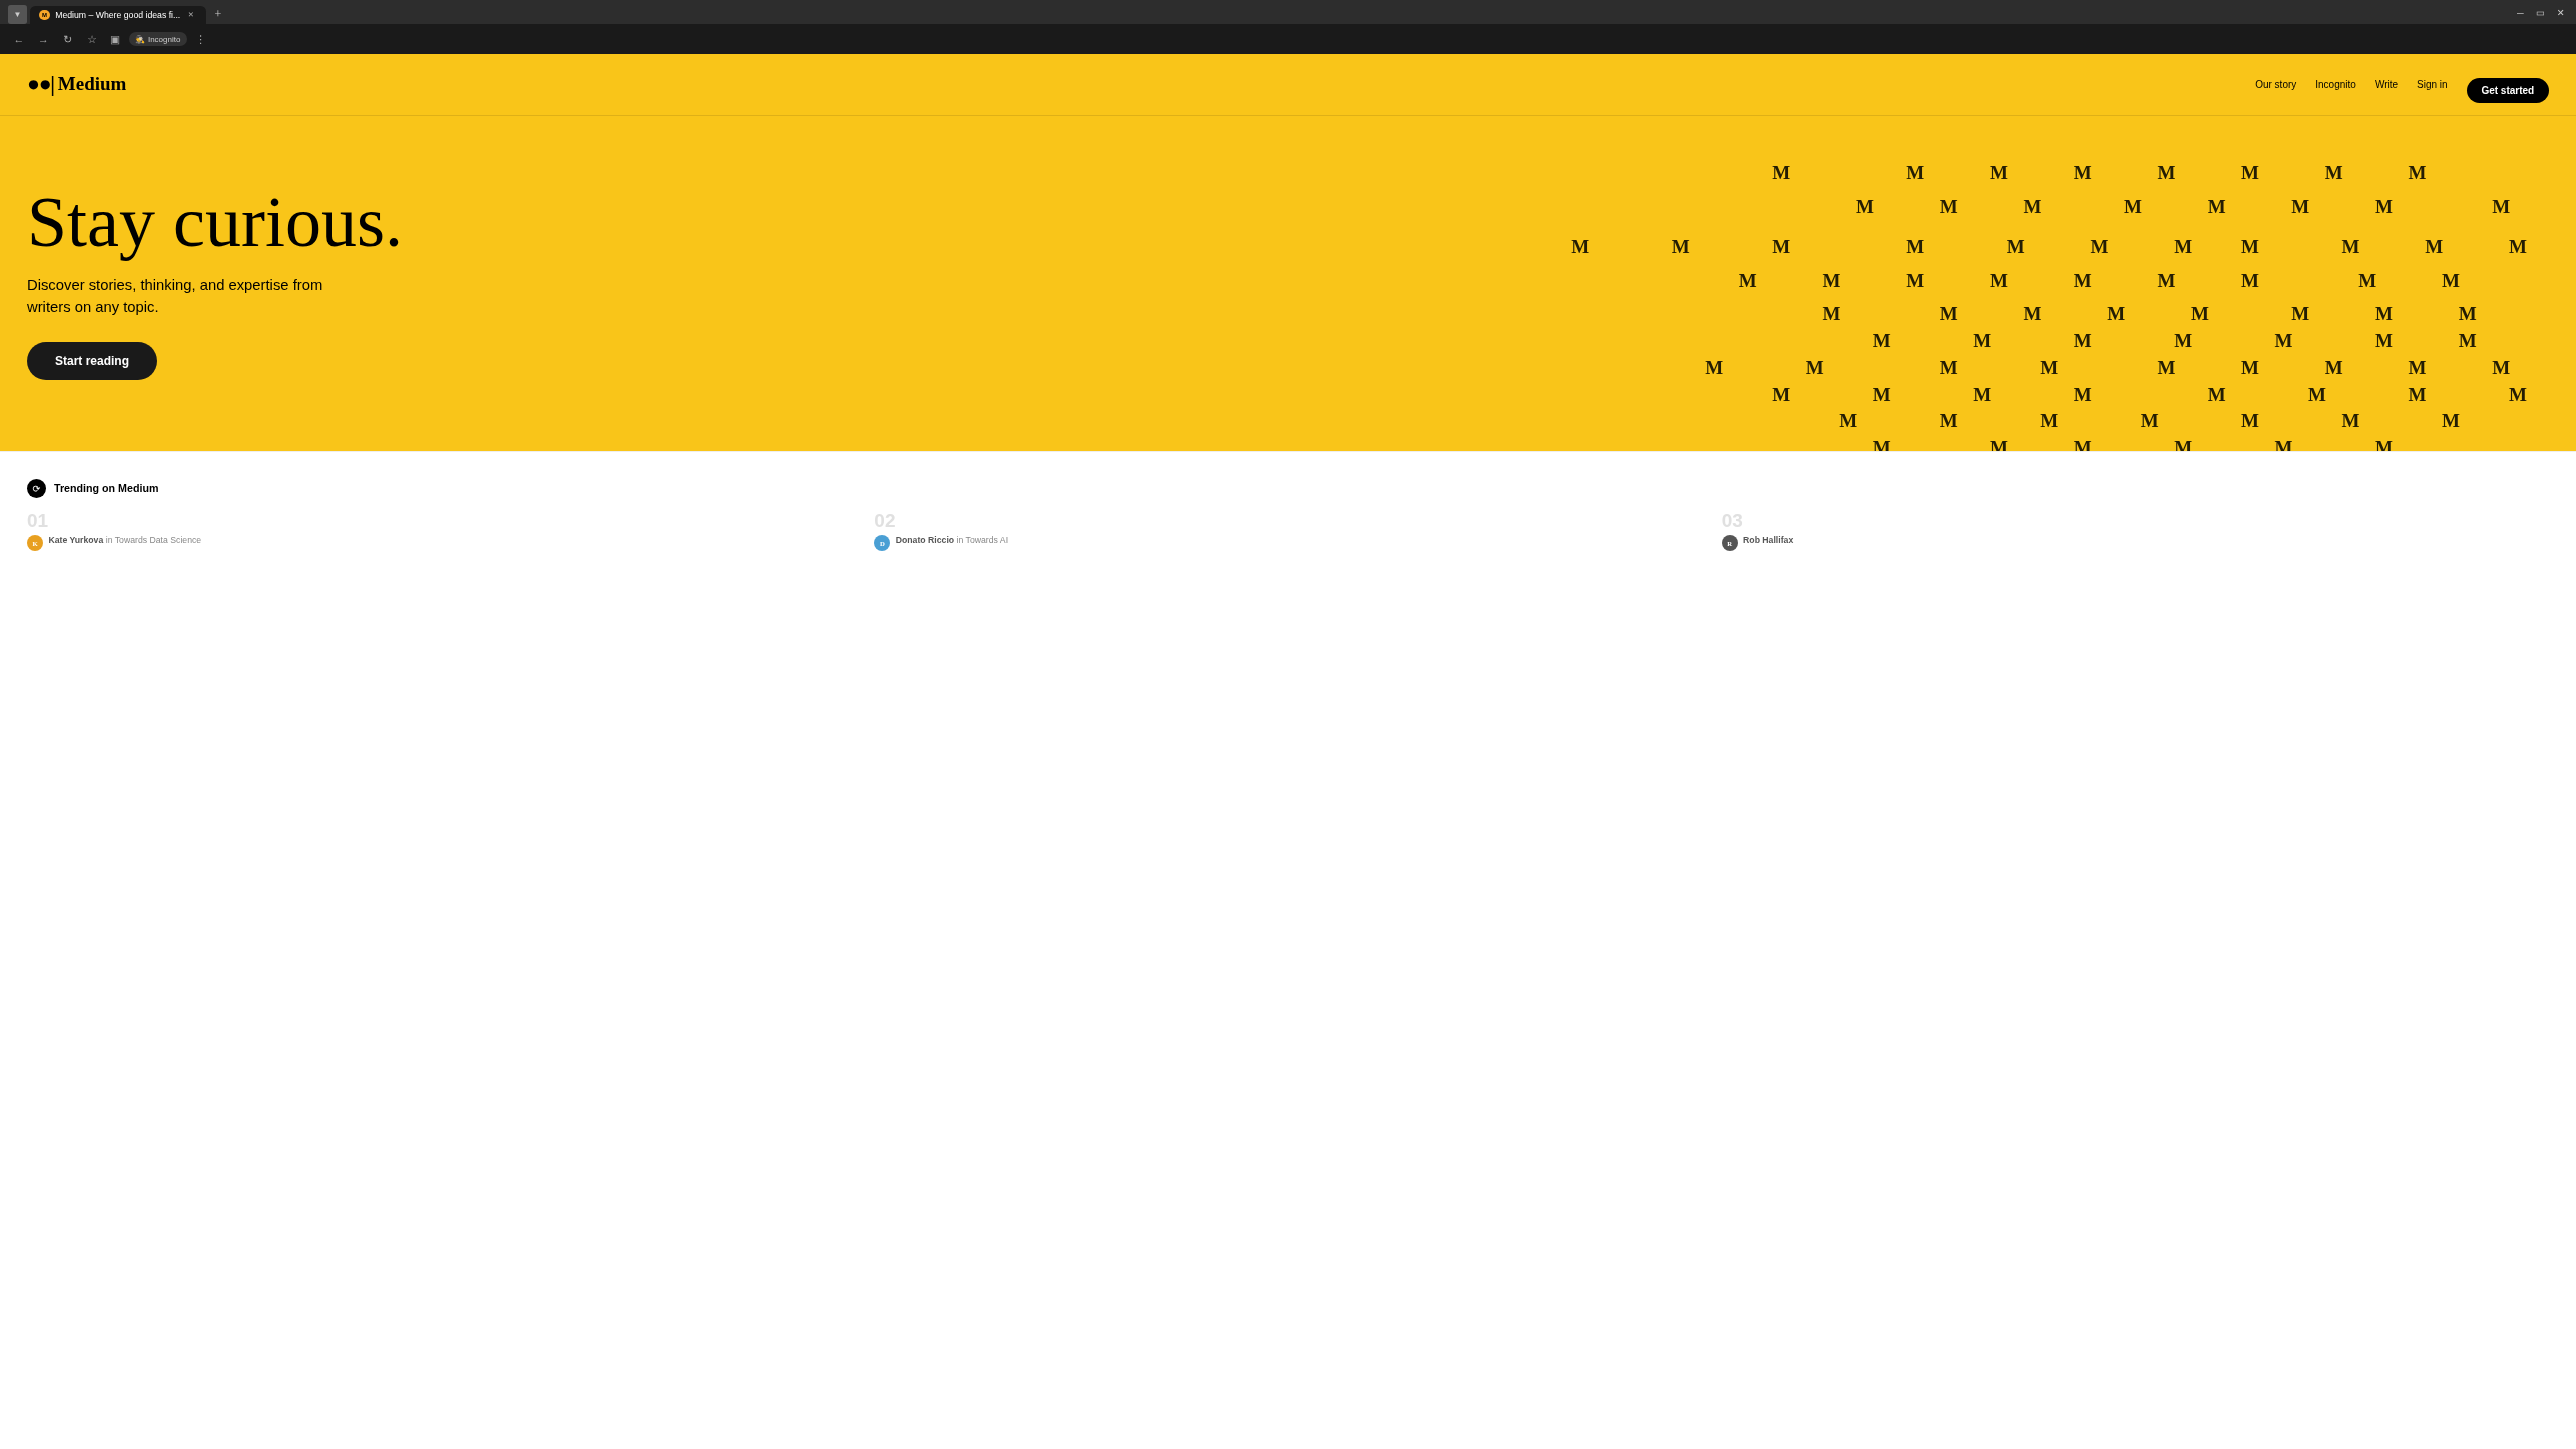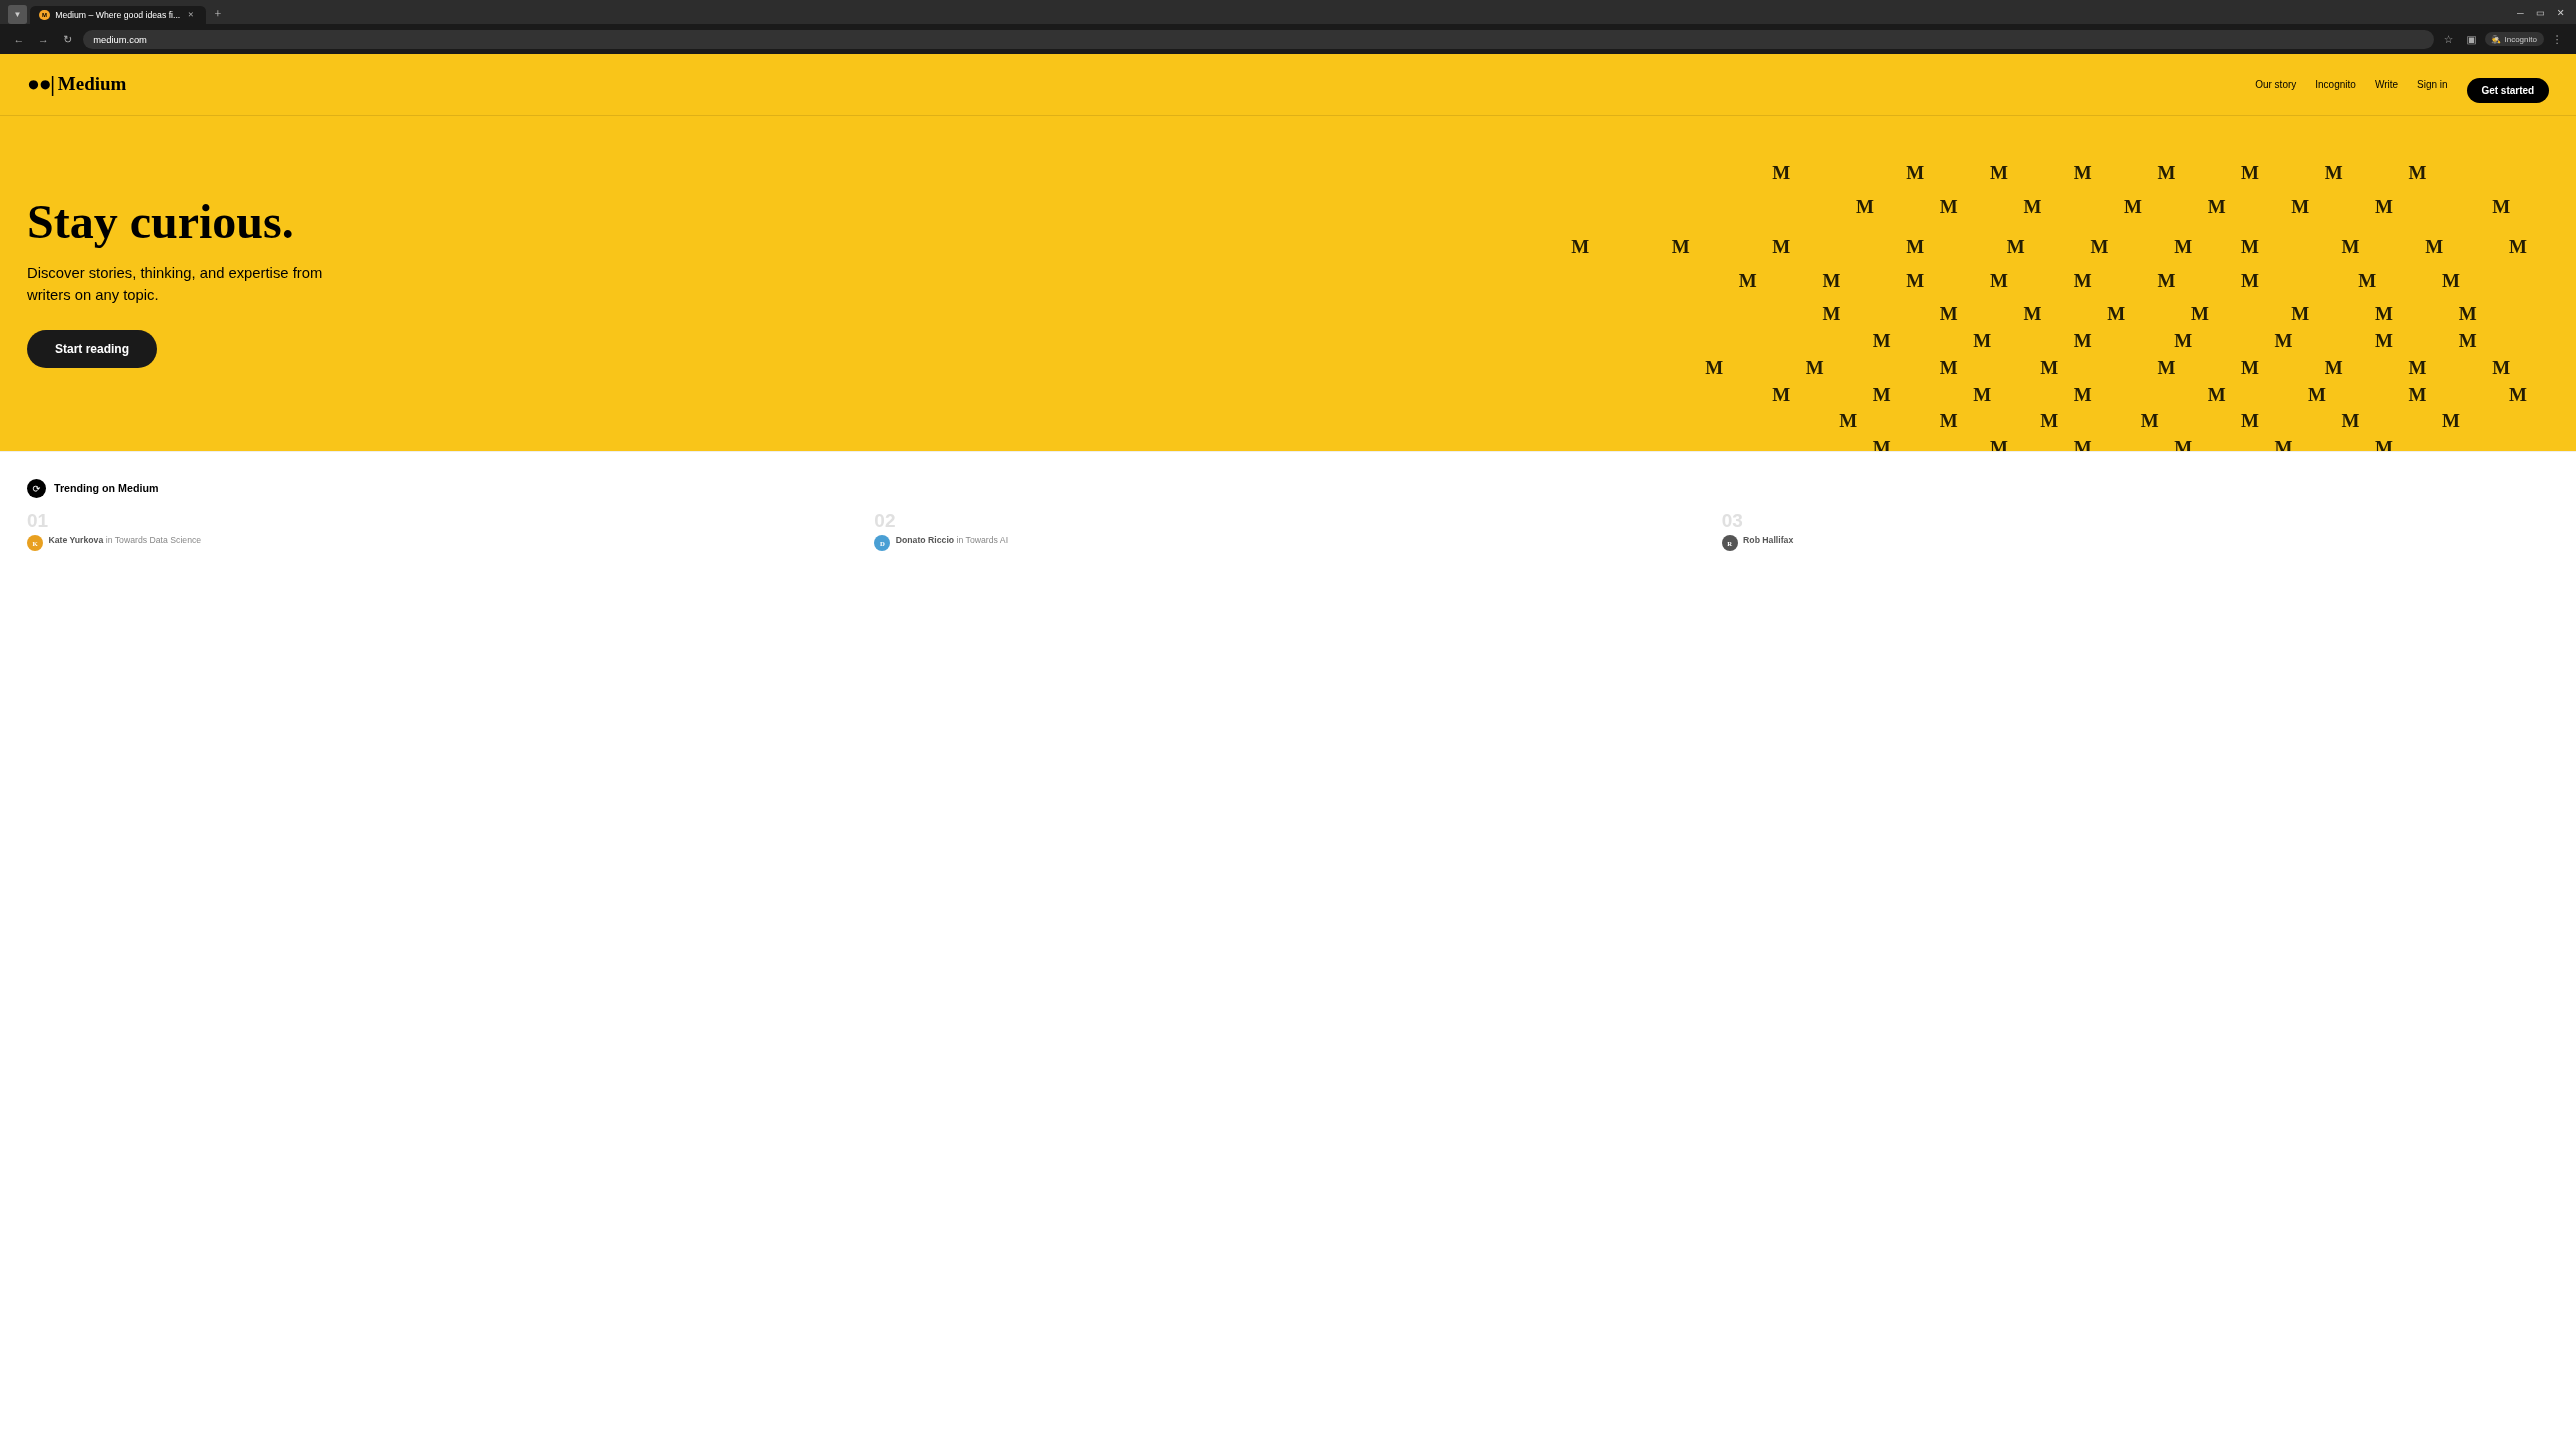--- a/index.html
+++ b/index.html
@@ -158,22 +158,22 @@
       min-height: 335px;
       display: flex;
       align-items: center;
     }
     .hero-content {
       max-width: 402px;
       z-index: 2;
       position: relative;
     }
     .hero-title {
-      font-size: 48px;
-      font-weight: 700;
+      font-size: 72px;
+      font-weight: 400;
       line-height: 1.0;
       color: #000;
       font-family: 'Georgia', serif;
       margin-bottom: 16px;
     }
     .hero-subtitle {
       font-size: 14.8px;
       color: #000;
       line-height: 1.5;
       font-family: sans-serif;
@@ -289,21 +289,20 @@
     <div class="window-controls">
       <div class="win-btn">─</div>
       <div class="win-btn">▭</div>
       <div class="win-btn">✕</div>
     </div>
   </div>
   <div class="address-bar">
     <div class="nav-btn">←</div>
     <div class="nav-btn">→</div>
     <div class="nav-btn">↻</div>
-    <input class="address-input" type="text" value="medium.com" style="">
     <div class="address-actions">
       <div class="addr-icon">☆</div>
       <div class="addr-icon">▣</div>
       <div class="incognito-badge">
         <span>🕵</span>
         <span>Incognito</span>
       </div>
       <div class="addr-icon">⋮</div>
     </div>
   </div>

